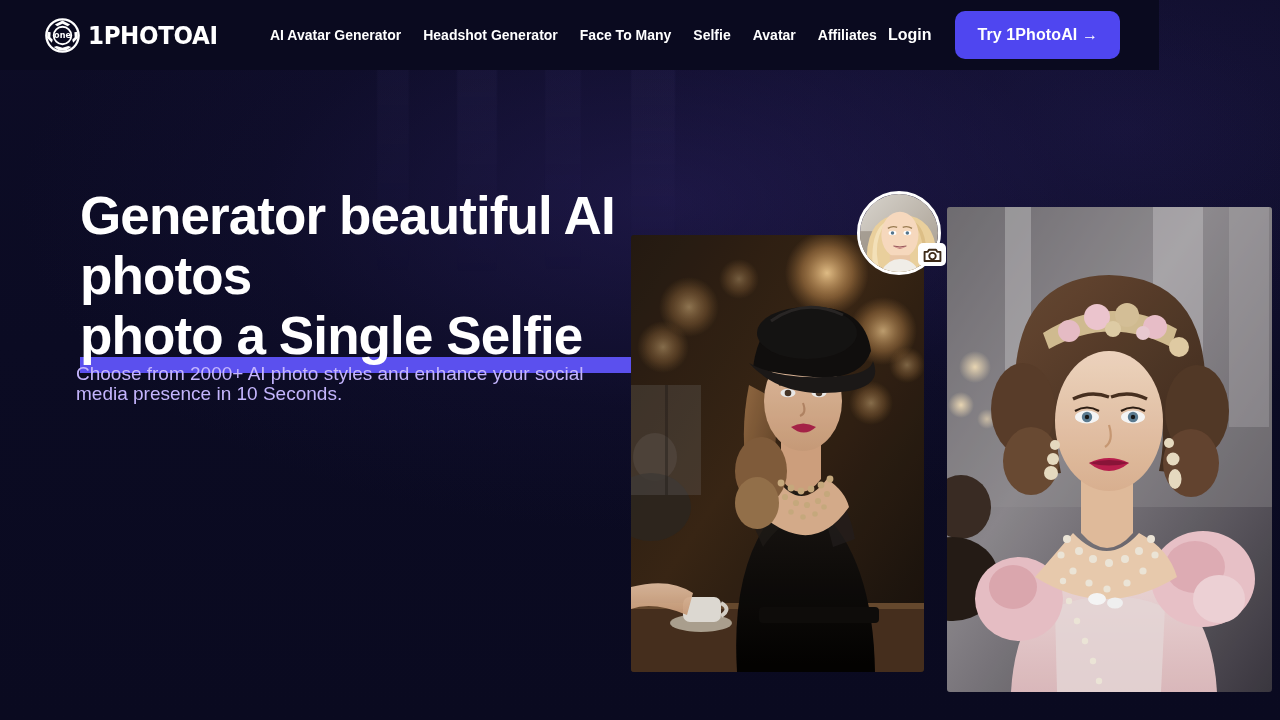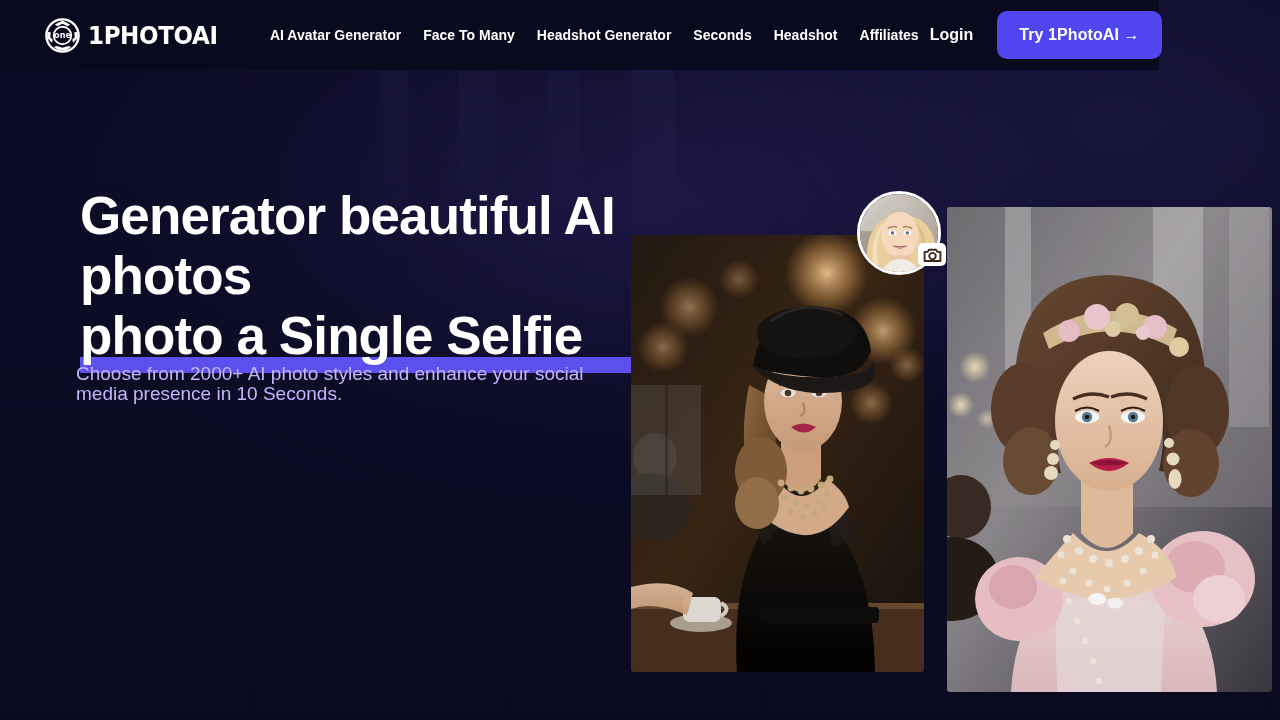--- a/index.html
+++ b/index.html
@@ -255,24 +255,24 @@
           <circle cx="24" cy="24" r="11.4" fill="none" stroke="#ffffff" stroke-width="2.4"></circle>
         </g>
         <text x="24" y="27.8" text-anchor="middle" fill="#ffffff" font-family="DejaVu Sans, sans-serif" font-size="10.5" font-weight="bold">one</text>
       </svg>
     </span>
     <span class="brand-name">1PHOTOAI</span>
   </a>
 
   <nav class="nav">
     <a class="nav-link" href="#">AI Avatar Generator</a>
+    <a class="nav-link" href="#">Headshot Generator</a>
     <a class="nav-link" href="#">Face To Many</a>
-    <a class="nav-link" href="#">Headshot Generator</a>
-    <a class="nav-link" href="#">Seconds</a>
-    <a class="nav-link" href="#">Headshot</a>
+    <a class="nav-link" href="#">Selfie</a>
+    <a class="nav-link" href="#">Avatar</a>
     <a class="nav-link" href="#">Affiliates</a>
   </nav>
 
   <div class="header-right">
     <a class="login-link" href="#">Login</a>
     <button class="cta-button">Try 1PhotoAI →</button>
   </div>
 </header>
 
 <main class="hero">

